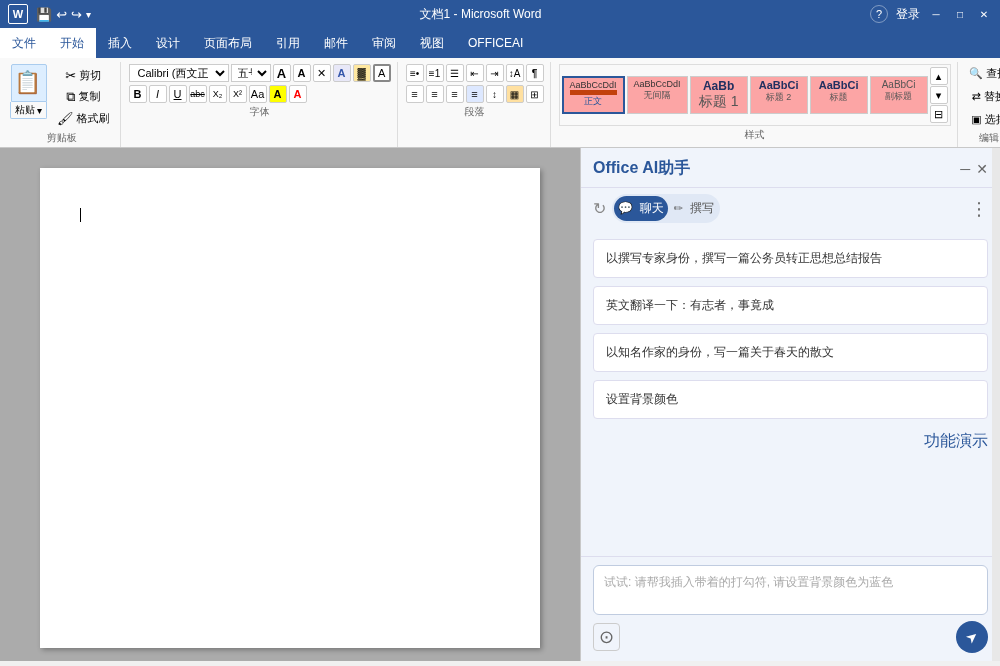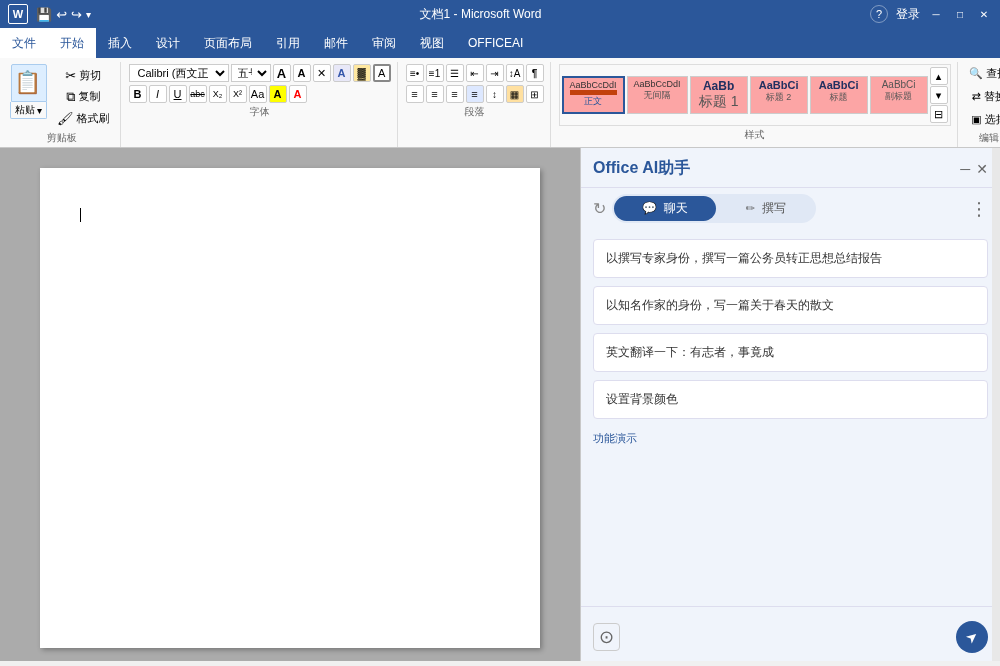--- a/index.html
+++ b/index.html
@@ -185,21 +185,21 @@
 
     .ai-mode-bar {
       display: flex;
       align-items: center;
       padding: 6px 12px;
       gap: 6px;
       background: #f0f4fb;
     }
     .ai-mode-tabs { display: flex; background: #e0e8f5; border-radius: 20px; padding: 2px; gap: 2px; }
     .ai-mode-tab {
-      padding: 4px 28px;
+      padding: 4px 4px;
       border-radius: 16px;
       font-size: 12px;
       cursor: pointer;
       color: #555;
     }
     .ai-mode-tab.active { background: #2b579a; color: white; }
     .ai-mode-tab-write { display: flex; align-items: center; gap: 4px; }
     .ai-more-btn { margin-left: auto; cursor: pointer; color: #666; font-size: 18px; }
 
     .ai-main {
@@ -217,21 +217,22 @@
       border: 1px solid #dde;
       border-radius: 4px;
       padding: 10px 12px;
       margin-bottom: 8px;
       font-size: 12px;
       color: #333;
       cursor: pointer;
     }
 
     .ai-more-link {
-      font-size: 11px;
+      text-align: right;
+      font-size: 16px;
       color: #2b579a;
       cursor: pointer;
       padding: 4px 0;
     }
 
     .ai-input-area {
       padding: 8px 12px;
       background: #f0f4fb;
       border-top: 1px solid #dde;
     }
@@ -481,28 +482,31 @@
           <span style="margin-right:3px; font-size:11px;">✏</span>
           <span>撰写</span>
         </div>
       </div>
       <div class="ai-more-btn">⋮</div>
     </div>
 
     <div class="ai-main">
 
       <div class="ai-suggestion-card">以撰写专家身份，撰写一篇公务员转正思想总结报告</div>
+      <div class="ai-suggestion-card">英文翻译一下：有志者，事竟成</div>
       <div class="ai-suggestion-card">以知名作家的身份，写一篇关于春天的散文</div>
-      <div class="ai-suggestion-card">英文翻译一下：有志者，事竟成</div>
       <div class="ai-suggestion-card">设置背景颜色</div>
 
       <div class="ai-more-link">功能演示</div>
     </div>
 
     <div class="ai-input-area">
+      <div class="ai-input-box">
+        <span style="color:#aaa; font-size:12px;">试试: 请帮我插入带着的打勾符, 请设置背景颜色为蓝色</span>
+      </div>
       <div class="ai-input-toolbar">
         <span style="color:#666; font-size:18px; cursor:pointer; border:1px solid #ccc; border-radius:4px; padding:2px 5px;">⊙</span>
         <div class="ai-send-btn">
           <span style="font-size:14px; transform:rotate(-40deg); display:inline-block;">➤</span>
         </div>
       </div>
     </div>
 
     <div class="right-scroll"></div>
   </div>

